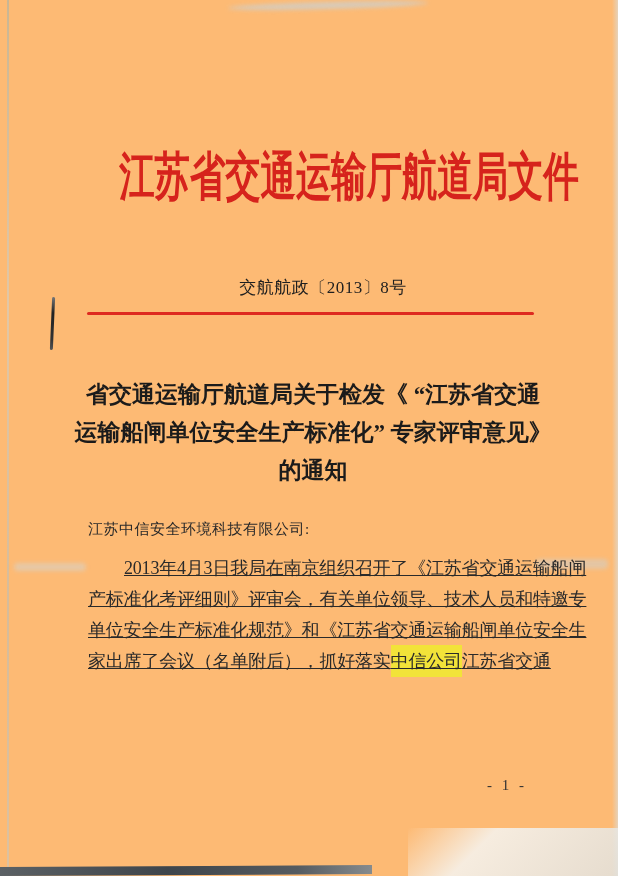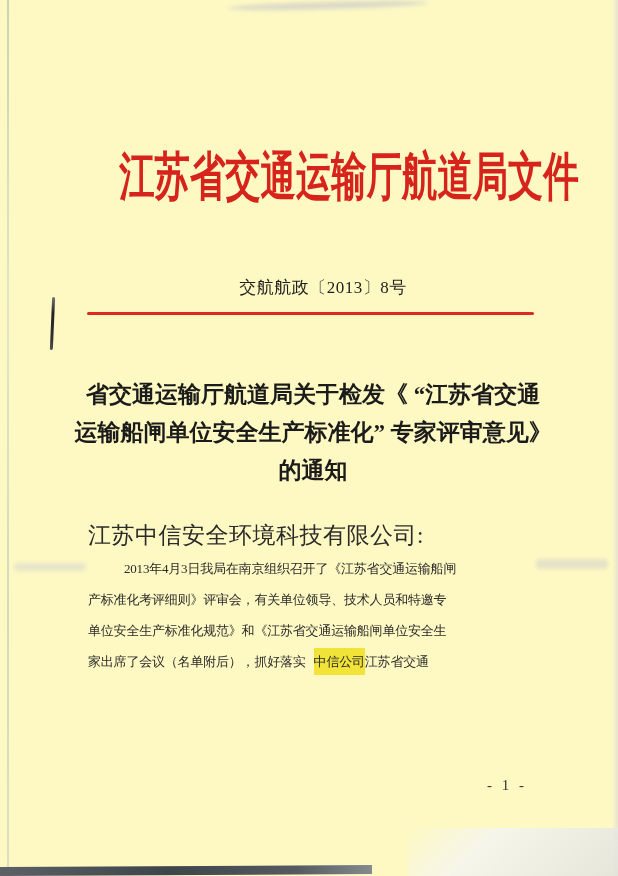--- a/index.html
+++ b/index.html
@@ -1,18 +1,18 @@
 <!DOCTYPE html>
 <html><head>
 <meta charset="utf-8">
 <style>
   html,body{margin:0;padding:0;background:#8a8a8a;}
   .page{
     position:relative;width:618px;height:876px;margin:0 auto;
-    background:#fef9c3;overflow:hidden;
+    background:#fdba74;overflow:hidden;
     font-family:"Liberation Serif","DejaVu Serif",serif;
     color:var(--text-black,#262626);
   }
   
   .scan-edge-left{position:absolute;left:7px;top:0;width:2px;height:100%;
     background:linear-gradient(#9fb3ad,#ccd2ce 35%,#b5bdb9 70%,#c2c8c4);opacity:.55;}
   .scan-edge-right{position:absolute;right:0;top:0;width:6px;height:100%;
     background:linear-gradient(90deg,rgba(0,0,0,0),#dcdcd7);opacity:.7;}
   .scan-top-smudge{position:absolute;left:228px;top:2px;width:200px;height:7px;
     background:#cfcfca;border-radius:50%;filter:blur(2px);opacity:.8;transform:rotate(-1.5deg);}
@@ -33,27 +33,27 @@
   .red-title span{display:inline-block;white-space:nowrap;font-weight:bold;
     font-size:52px;line-height:70px;color:var(--header-red,#d6231c);
     transform:scaleX(.68);transform-origin:center;}
   .doc-number{position:absolute;top:276px;left:14px;width:100%;text-align:center;
     font-size:17px;letter-spacing:.5px;color:#1f1f1f;}
   .red-rule{position:absolute;top:312px;left:87px;width:447px;height:3px;
     background:var(--rule-red,#de2a20);border-radius:2px;}
   .doc-title{position:absolute;top:376px;left:4px;width:100%;text-align:center;
     font-weight:bold;font-size:23px;line-height:38px;color:#1b1b1b;}
   .doc-title div{white-space:nowrap;}
-  .salutation{position:absolute;left:88px;top:520px;font-size:23px;
+  .salutation{position:absolute;left:88px;top:520px;font-size:15px;
     letter-spacing:.5px;color:#2a2a2a;white-space:nowrap;}
-  .body-para{position:absolute;left:88px;top:553px;width:452px;font-size:13px;
-    line-height:31px;letter-spacing:-.2px;color:#2a2a2a;}
+  .body-para{position:absolute;left:88px;top:553px;width:452px;font-size:18px;
+    line-height:31px;letter-spacing:-.2px;color:#2a2a2a;text-decoration:underline;}
   .para-line{white-space:nowrap;}
   .para-line.indent{text-indent:36px;}
-  mark.hl{background:var(--highlight-yellow,#f2e339);color:inherit;padding:6px 0;margin-left:8px;}
+  mark.hl{background:var(--highlight-yellow,#f2e339);color:inherit;padding:6px 0;}
   .page-number{position:absolute;top:777px;left:462px;width:90px;text-align:center;
     font-size:15px;letter-spacing:3px;color:#333;white-space:nowrap;}
 </style>
 </head>
 <body>
 
 <div class="page" style="--header-red: #d6231c; --rule-red: #de2a20; --highlight-yellow: #f2e339; --text-black: #262626;">
 
   <div class="scan-edge-left"></div>
   <div class="scan-edge-right"></div>

